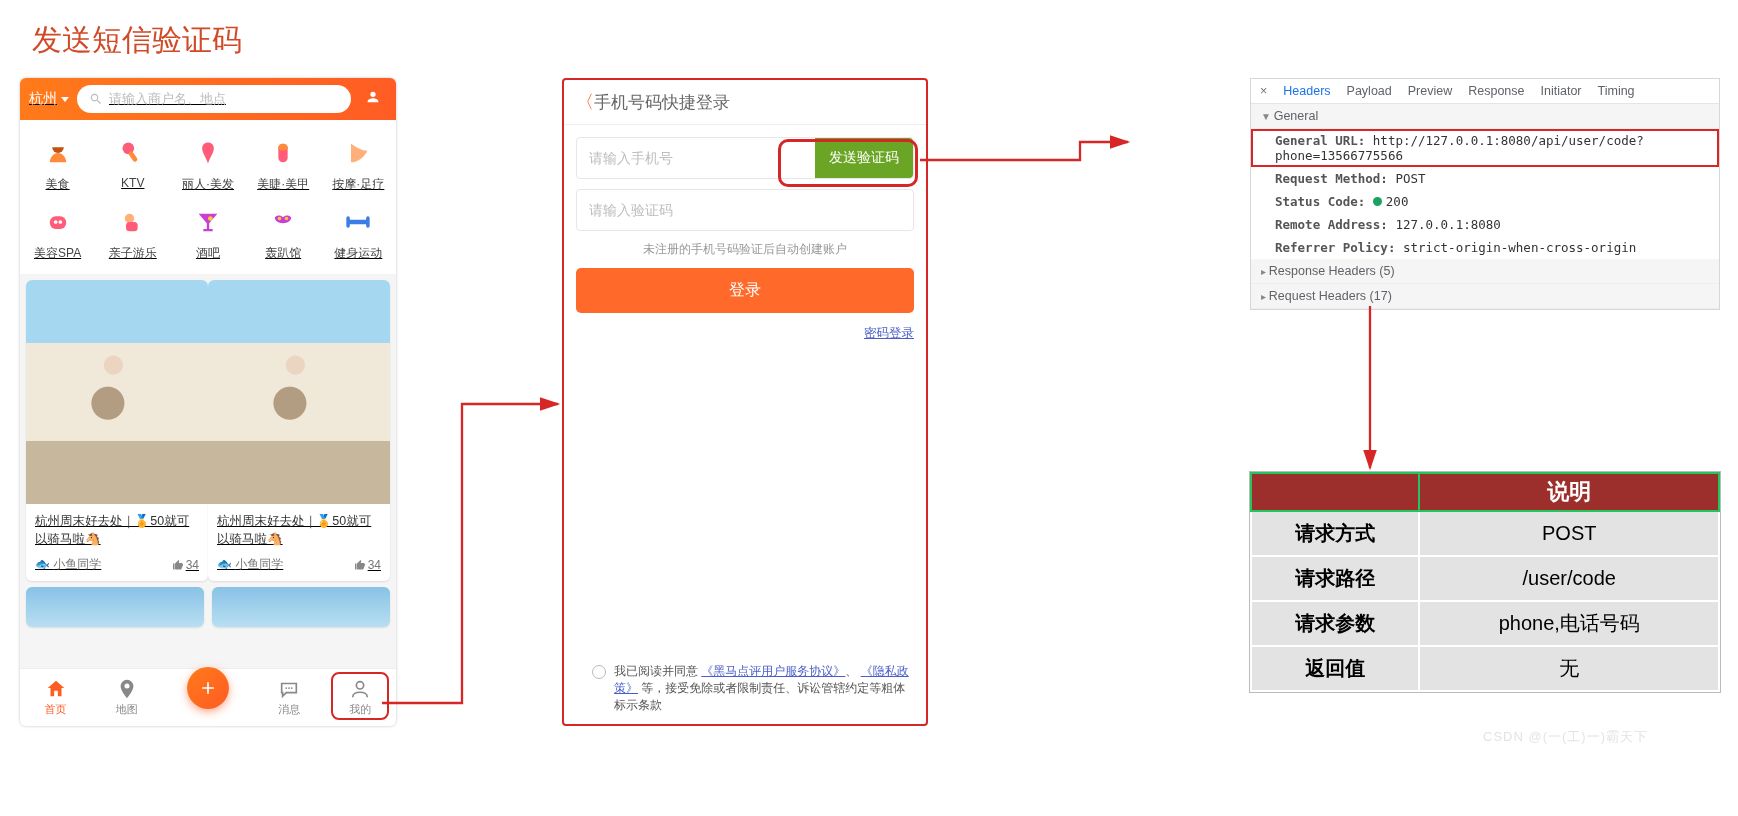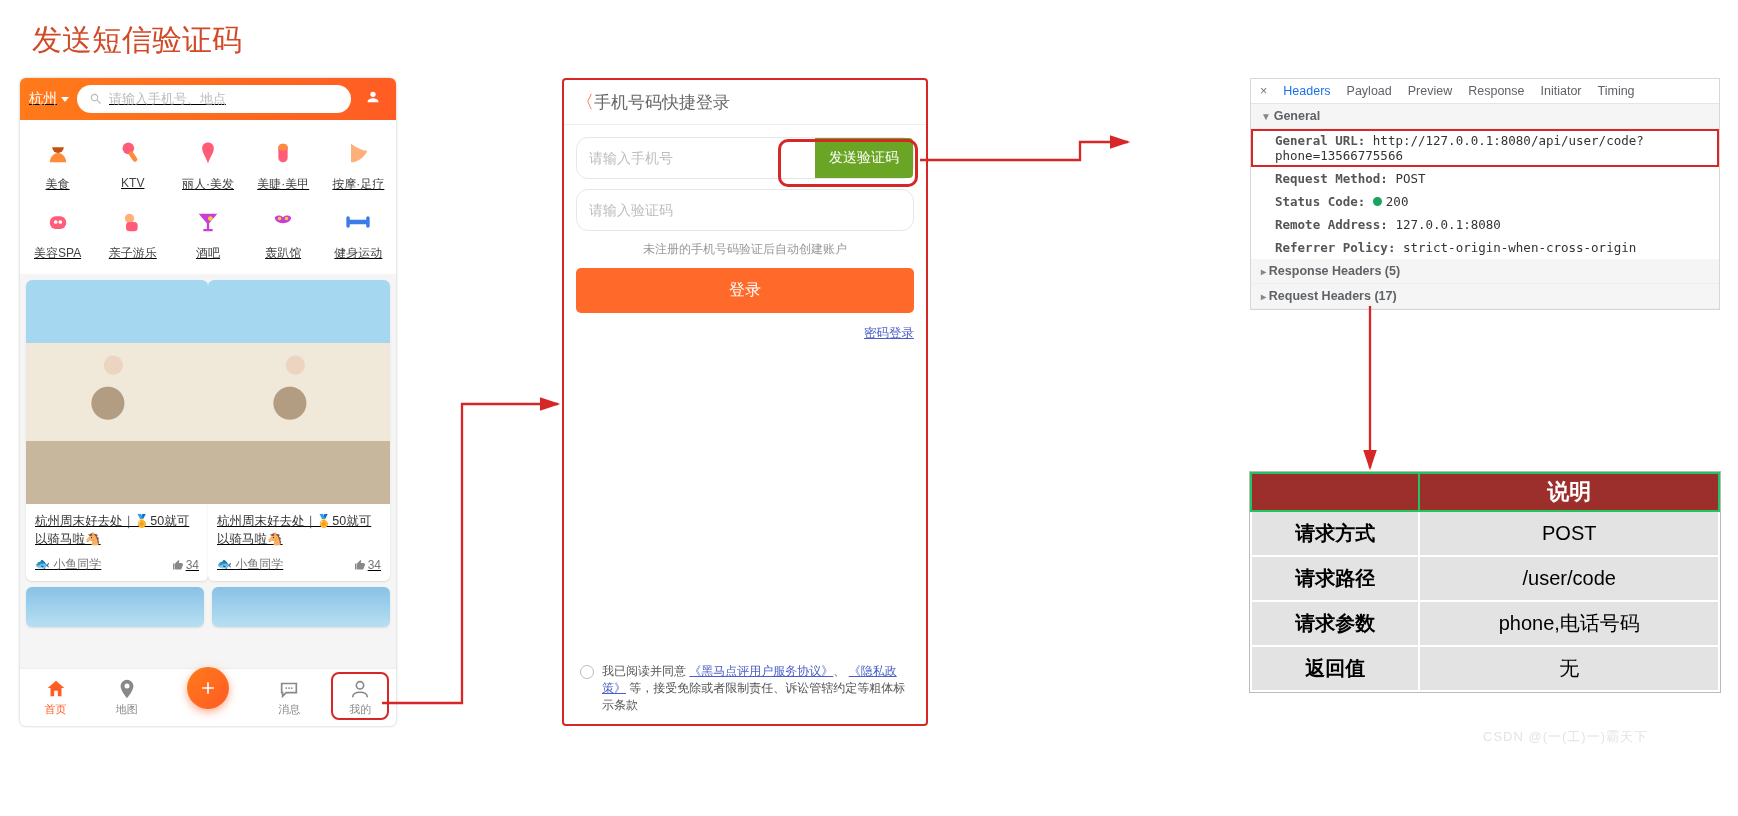--- a/index.html
+++ b/index.html
@@ -46,42 +46,42 @@
   .plus-btn{ width:42px; height:42px; border-radius:50%; background:linear-gradient(135deg,#ff7a1a,#ff5c24); display:flex; align-items:center; justify-content:center; box-shadow:0 3px 8px rgba(255,92,36,.5); margin-top:-20px; }
   .plus-btn svg{width:20px;height:20px;fill:#fff}
   .mine-focus{ position:absolute; right:7px; bottom:6px; width:58px; height:48px; border:2.6px solid #d62626; border-radius:8px; pointer-events:none;}
 
   
   .login{ position:absolute; left:562px; top:78px; width:366px; height:648px; border:2px solid #d62626; border-radius:4px; background:#fff; }
   .login-hdr{ display:flex; align-items:center; padding:10px 12px; border-bottom:1px solid #eee; }
   .back-btn{ color:#ff5c24; font-size:18px; }
   .login-hdr .t{ flex:1; text-align:left; font-size:17px; color:#666; }
   .form{ padding:12px 12px 0; }
-  .field{ border:1px solid #e7e7e7; border-radius:12px; background:#fff; margin-bottom:10px; }
+  .field{ border:1px solid #e7e7e7; border-radius:4px; background:#fff; margin-bottom:10px; }
   .field input{ width:100%; border:none; outline:none; padding:12px 12px; font-size:14px; background:transparent; }
   .field input::placeholder{ color:#bdbdbd; }
   .phonewrap{ display:flex; align-items:stretch; }
   .phonewrap input{flex:1}
   .sendcode{ background:#6aa525; color:#fff; border:none; padding:0 14px; font-size:14px; border-radius:0 4px 4px 0; cursor:pointer; }
   .sendcode-focus{ position:absolute; border:3px solid #d62626; border-radius:10px; left:778px; top:139px; width:140px; height:48px; pointer-events:none;}
   .note{ text-align:center; color:#999; font-size:12px; margin:8px 0 10px; }
   .login-btn{ width:100%; background:#ff6a2a; color:#fff; border:none; border-radius:5px; padding:12px 0; font-size:16px; cursor:pointer; }
   .pwdlogin{ text-align:right; margin-top:10px; }
   .pwdlogin a{ font-size:12.5px; color:#4a5fc6; text-decoration:underline; }
 
-  .agree{ position:absolute; left:16px; right:12px; bottom:10px; display:flex; gap:8px; font-size:12px; color:#555; align-items:flex-start;}
+  .agree{ position:absolute; left:28px; right:12px; bottom:10px; display:flex; gap:8px; font-size:12px; color:#555; align-items:flex-start;}
   .agree .cb{ width:14px;height:14px;border:1px solid #bbb;border-radius:50%;margin-top:2px;flex:none;}
   .agree a{ color:#4a5fc6; text-decoration:underline; }
 
   
   .dev{ position:absolute; right:18px; top:78px; width:470px; border:1px solid #d7d7d7; background:#fff; font-size:12.5px; color:#333; }
   .dev-tabs{ display:flex; gap:16px; padding:5px 9px; border-bottom:1px solid #e5e5e5; color:#5f6368; }
   .dev-tabs span.active{ color:#1a73e8; font-weight:500; }
   .dev-tabs .x{ color:#777; }
-  .sec{ padding:5px 10px; border-bottom:1px solid #eee; background:#f5f5f5; font-weight:700; color:#5f6368;}
+  .sec{ padding:5px 10px; border-bottom:1px solid #eee; background:#f5f5f5; font-weight:400; color:#5f6368;}
   .sec::before{content:"▼ ";font-size:10px;color:#888}
   .sec.collapsed::before{content:"▸ "}
   .kv{ padding:4px 12px 4px 24px; font-family:Consolas,monospace; }
   .kv b{ color:#555; font-weight:600; }
   .kv.hl{ outline:2.3px solid #d62626; outline-offset:-2px; }
   .status-dot{display:inline-block;width:9px;height:9px;border-radius:50%;background:#1aa260;margin-right:4px}
 
   
   .spec{ position:absolute; right:18px; top:472px; width:470px; border-collapse:collapse; box-shadow:0 0 0 1px #bbb;}
   .spec th{ background:#9c2f2b; color:#fff; font-size:22px; padding:3px 6px; font-weight:bold; border:2px solid #22c55e;margin-top:37px;}
@@ -101,21 +101,21 @@
 <div class="app">
   <div class="app-header">
     <div class="city">
       <span>杭州</span>
       <span class="chevron"></span>
     </div>
     <div class="search">
       <svg viewBox="0 0 24 24">
           <path d="M15.5 14h-.8l-.3-.3a6.5 6.5 0 10-.7.7l.3.3v.8l5 5 1.5-1.5-5-5zm-6 0a4.5 4.5 0 110-9 4.5 4.5 0 010 9z"></path>
         </svg>
-      <span>请输入手机号、地点</span>
+      <span>请输入商户名、地点</span>
     </div>
     <div class="user-hdr">
       <svg viewBox="0 0 24 24">
           <path d="M12 12a4 4 0 100-8 4 4 0 000 8zm0 2c-3 0-8 1.5-8 4.5V20h16v-1.5c0-3-5-4.5-8-4.5z"></path>
         </svg>
     </div>
   </div>
 
   <div class="cats">
     <div class="cat">

